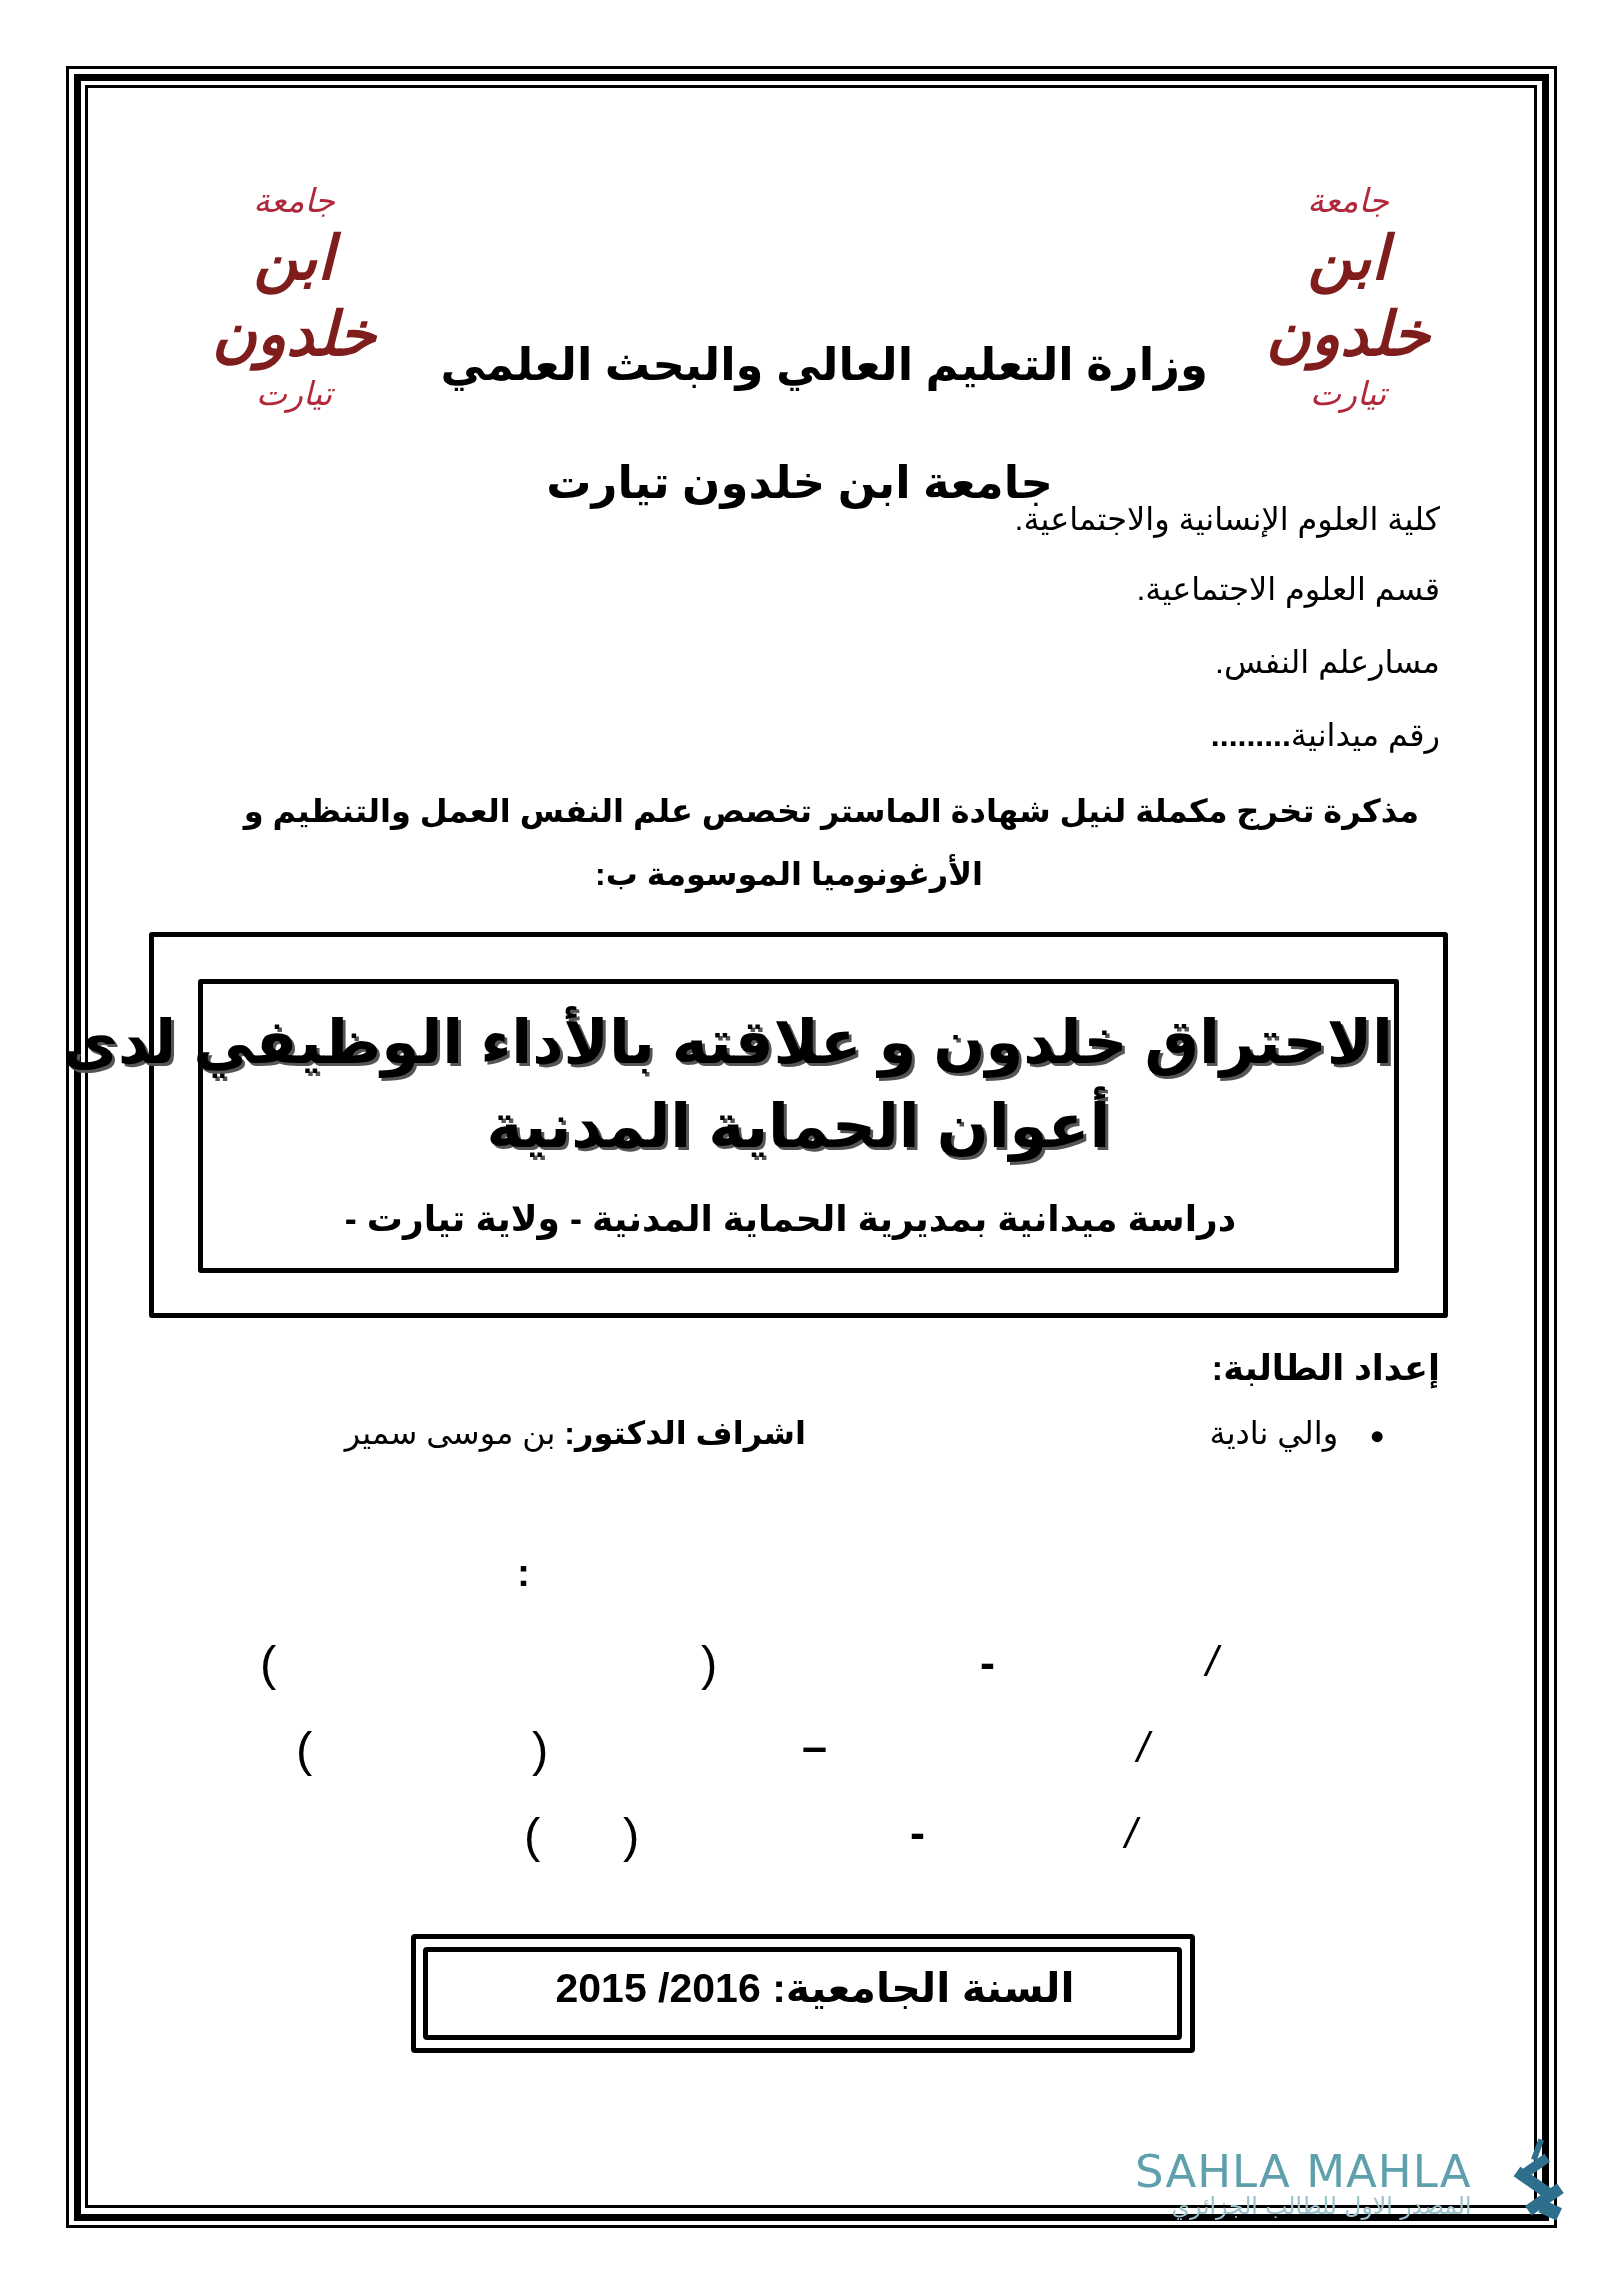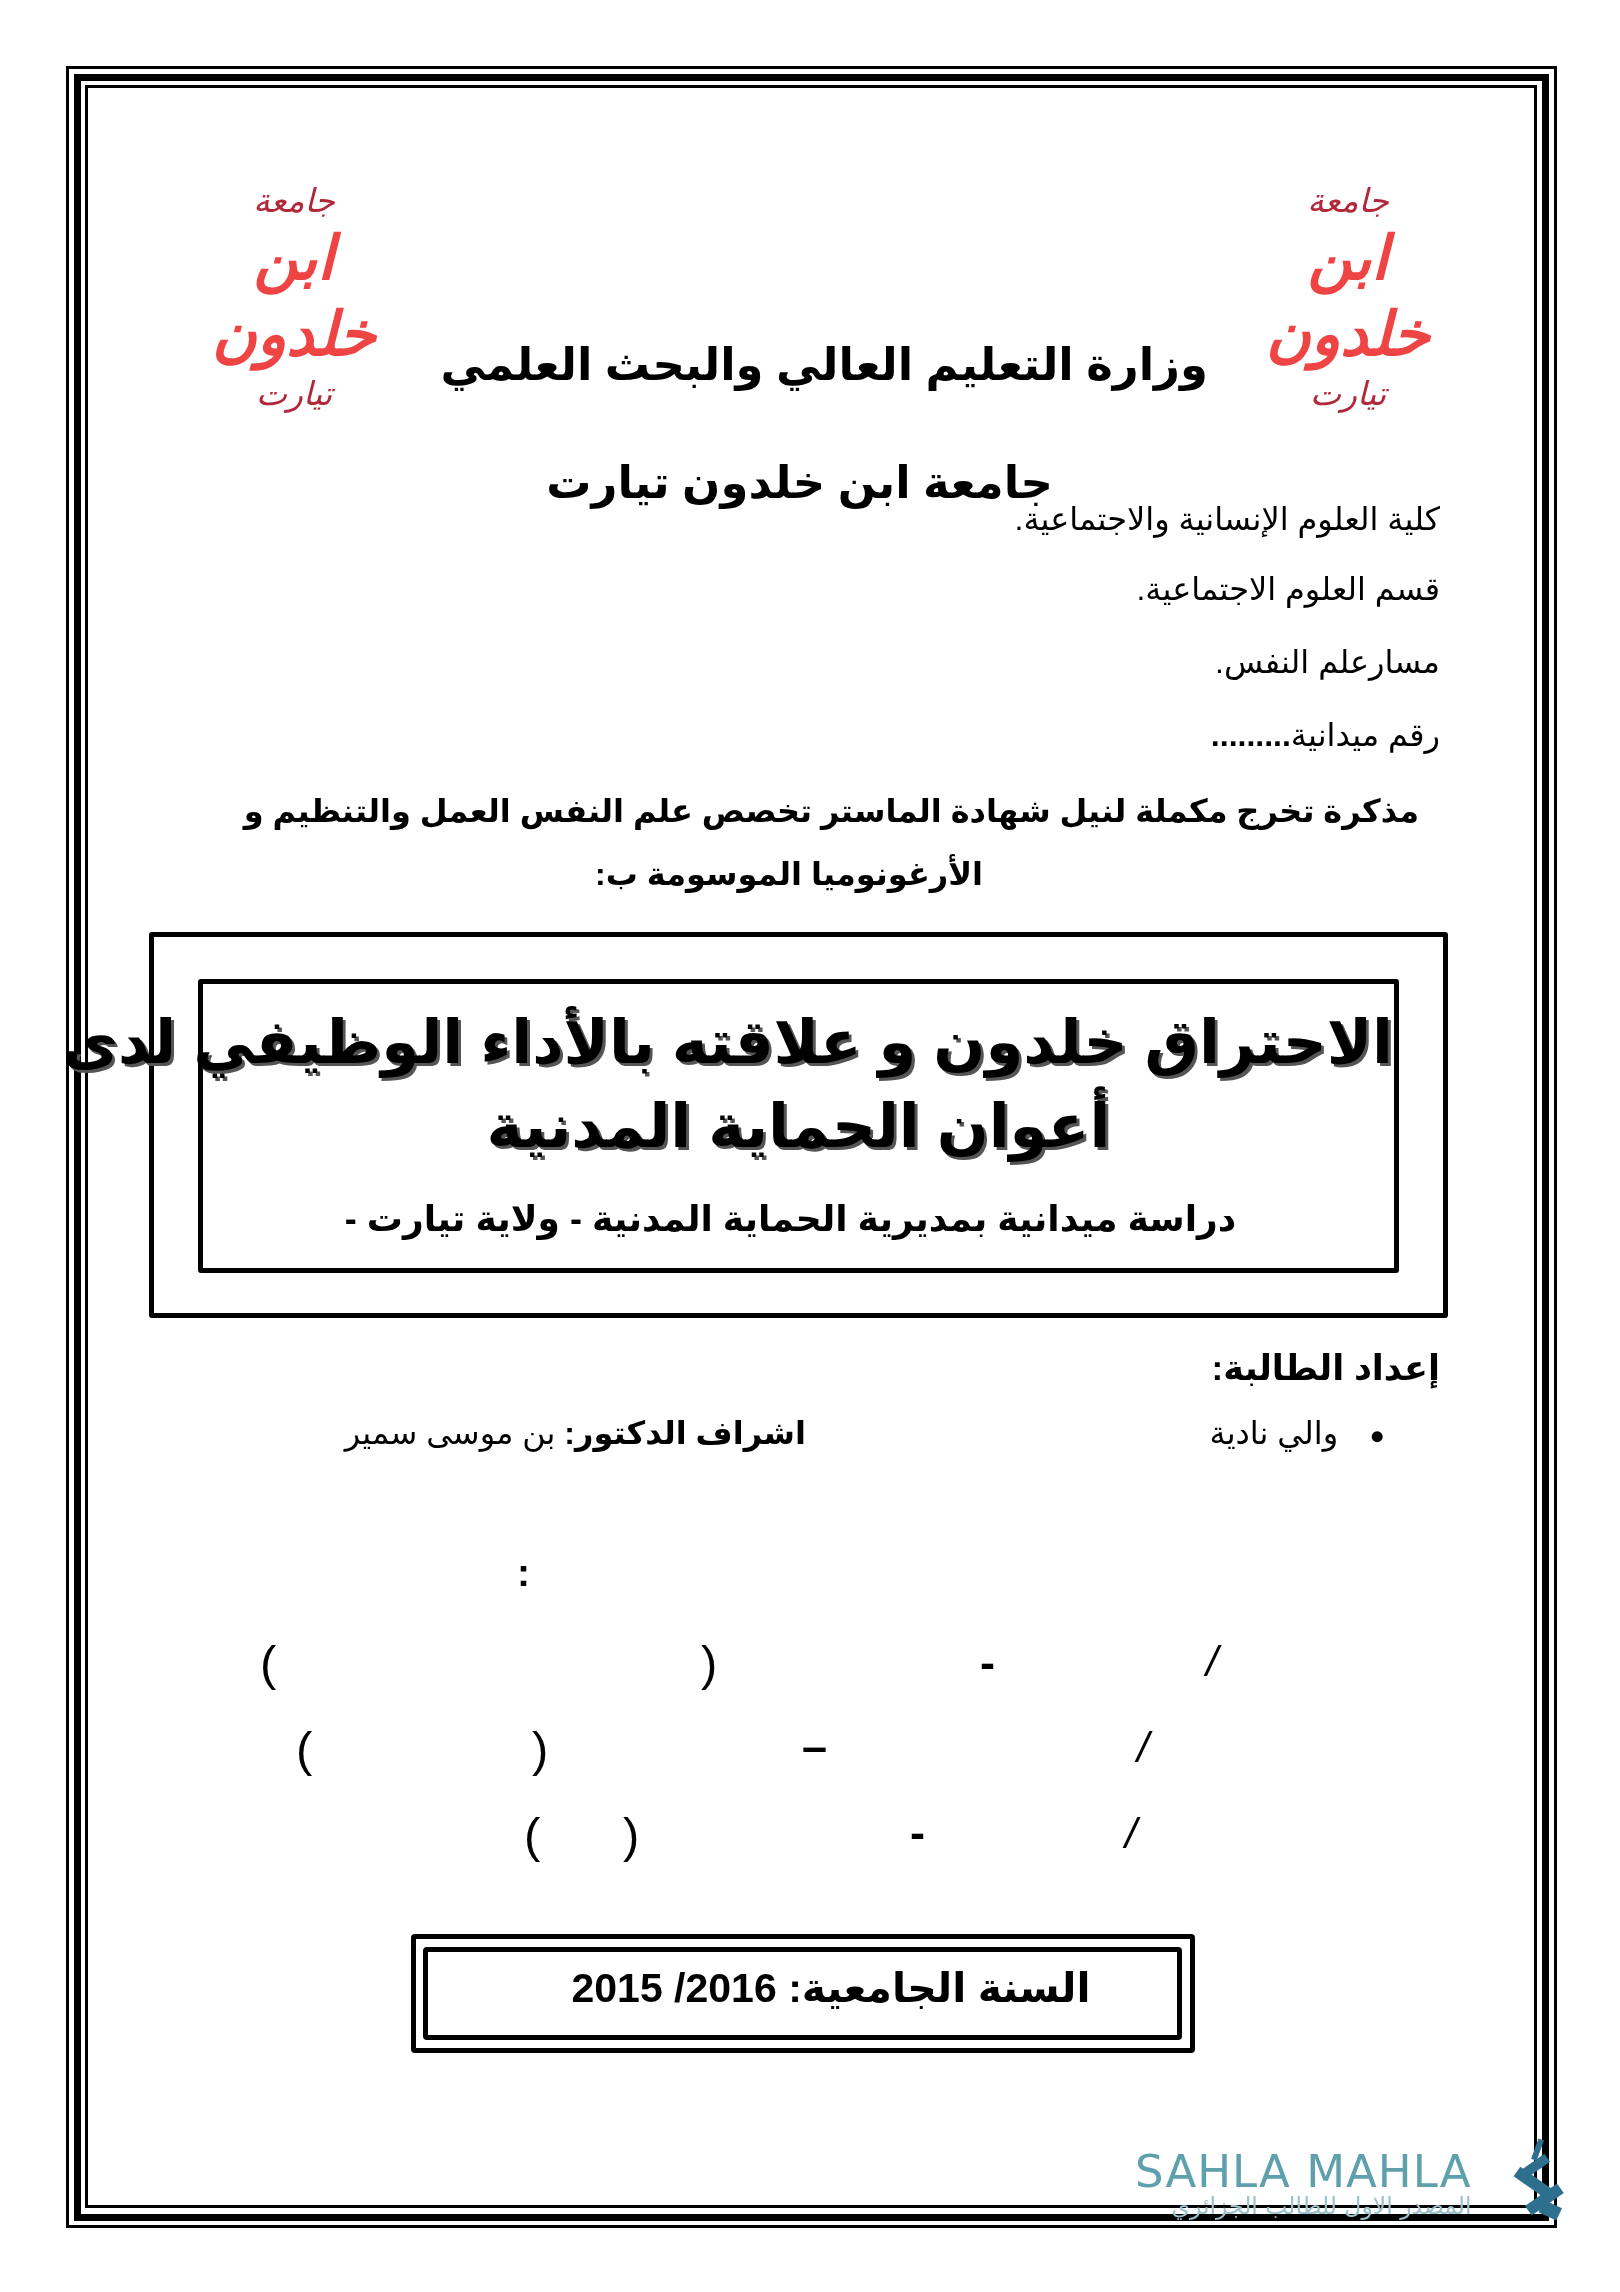--- a/index.html
+++ b/index.html
@@ -11,21 +11,21 @@
     .pb-outer { left: 66px; top: 66px; width: 1491px; height: 2162px; border: 3.9px solid #000; }
     .pb-thick { left: 74px; top: 74px; width: 1475px; height: 2147px; border: 7.8px solid #000; }
     .pb-inner { left: 85px; top: 85px; width: 1452px; height: 2123px; border: 3.9px solid #000; }
 
     .abs { position: absolute; }
     .rtl { direction: rtl; unicode-bidi: embed; }
 
     
     .logo { position: absolute; width: 216px; height: 196px; text-align: center; direction: rtl; }
     .logo .l-top { font-family: "DejaVu Serif", serif; color: #b0283a; font-size: 33px; line-height: 39px; font-style: italic; }
-    .logo .l-mid { font-family: "DejaVu Serif", serif; color: #ef4444; font-size: 61px; line-height: 76px; font-weight: bold; font-style: italic; letter-spacing: -1px; }
+    .logo .l-mid { font-family: "DejaVu Serif", serif; color: #7f1d1d; font-size: 61px; line-height: 76px; font-weight: bold; font-style: italic; letter-spacing: -1px; }
     .logo .l-bot { font-family: "DejaVu Serif", serif; color: #b0283a; font-size: 33px; line-height: 43px; font-style: italic; }
 
     .h-ministry { font-weight: bold; font-size: 45px; }
     .h-univ { font-weight: bold; font-size: 45px; margin-top: 40px; }
     .line-reg { font-size: 32px; }
     .line-bold { font-weight: bold; font-size: 32px; }
 
     
     .box-outer { left: 149px; top: 932px; width: 1299px; height: 386px; border: 5.9px solid #000; box-sizing: border-box; border-radius: 2.9px; }
     .box-inner { left: 198px; top: 979px; width: 1201px; height: 294px; border: 5.9px solid #000; box-sizing: border-box; border-radius: 2.9px; }
@@ -103,21 +103,21 @@
 <div class="abs" style="left:532px; top:1721px; font-size:49px;">)</div>
 <div class="abs" style="left:296px; top:1721px; font-size:49px;">(</div>
 
 <div class="abs" style="left:1125px; top:1809px; font-size:43px; font-style:italic;">/</div>
 <div class="abs blank-line" style="left:910px; top:1807px; font-size:45px;">-</div>
 <div class="abs" style="left:623px; top:1807px; font-size:49px;">)</div>
 <div class="abs" style="left:524px; top:1807px; font-size:49px;">(</div>
 
 <div class="abs ybox-outer"></div>
 <div class="abs ybox-inner"></div>
-<div class="abs rtl year-text" style="left:429px; top:1964px; width:772px; white-space:nowrap;margin-left:16px;">
+<div class="abs rtl year-text" style="left:429px; top:1964px; width:772px; white-space:nowrap;">
   <span>السنة الجامعية:</span>
   <span dir="ltr" style="unicode-bidi:isolate;">2015 /2016</span>
 </div>
 
 <div class="abs" style="left:1135px; top:2145px; white-space:nowrap;">
   <div class="wm-title">SAHLA MAHLA</div>
   <div class="wm-sub" style="margin-top:-5.9px;">المصدر الاول للطالب الجزائري</div>
 </div>
 <div class="abs" style="left:1505px; top:2135px; width:69px; height:88px;">
   <svg width="69" height="88" viewBox="0 0 70 90">

